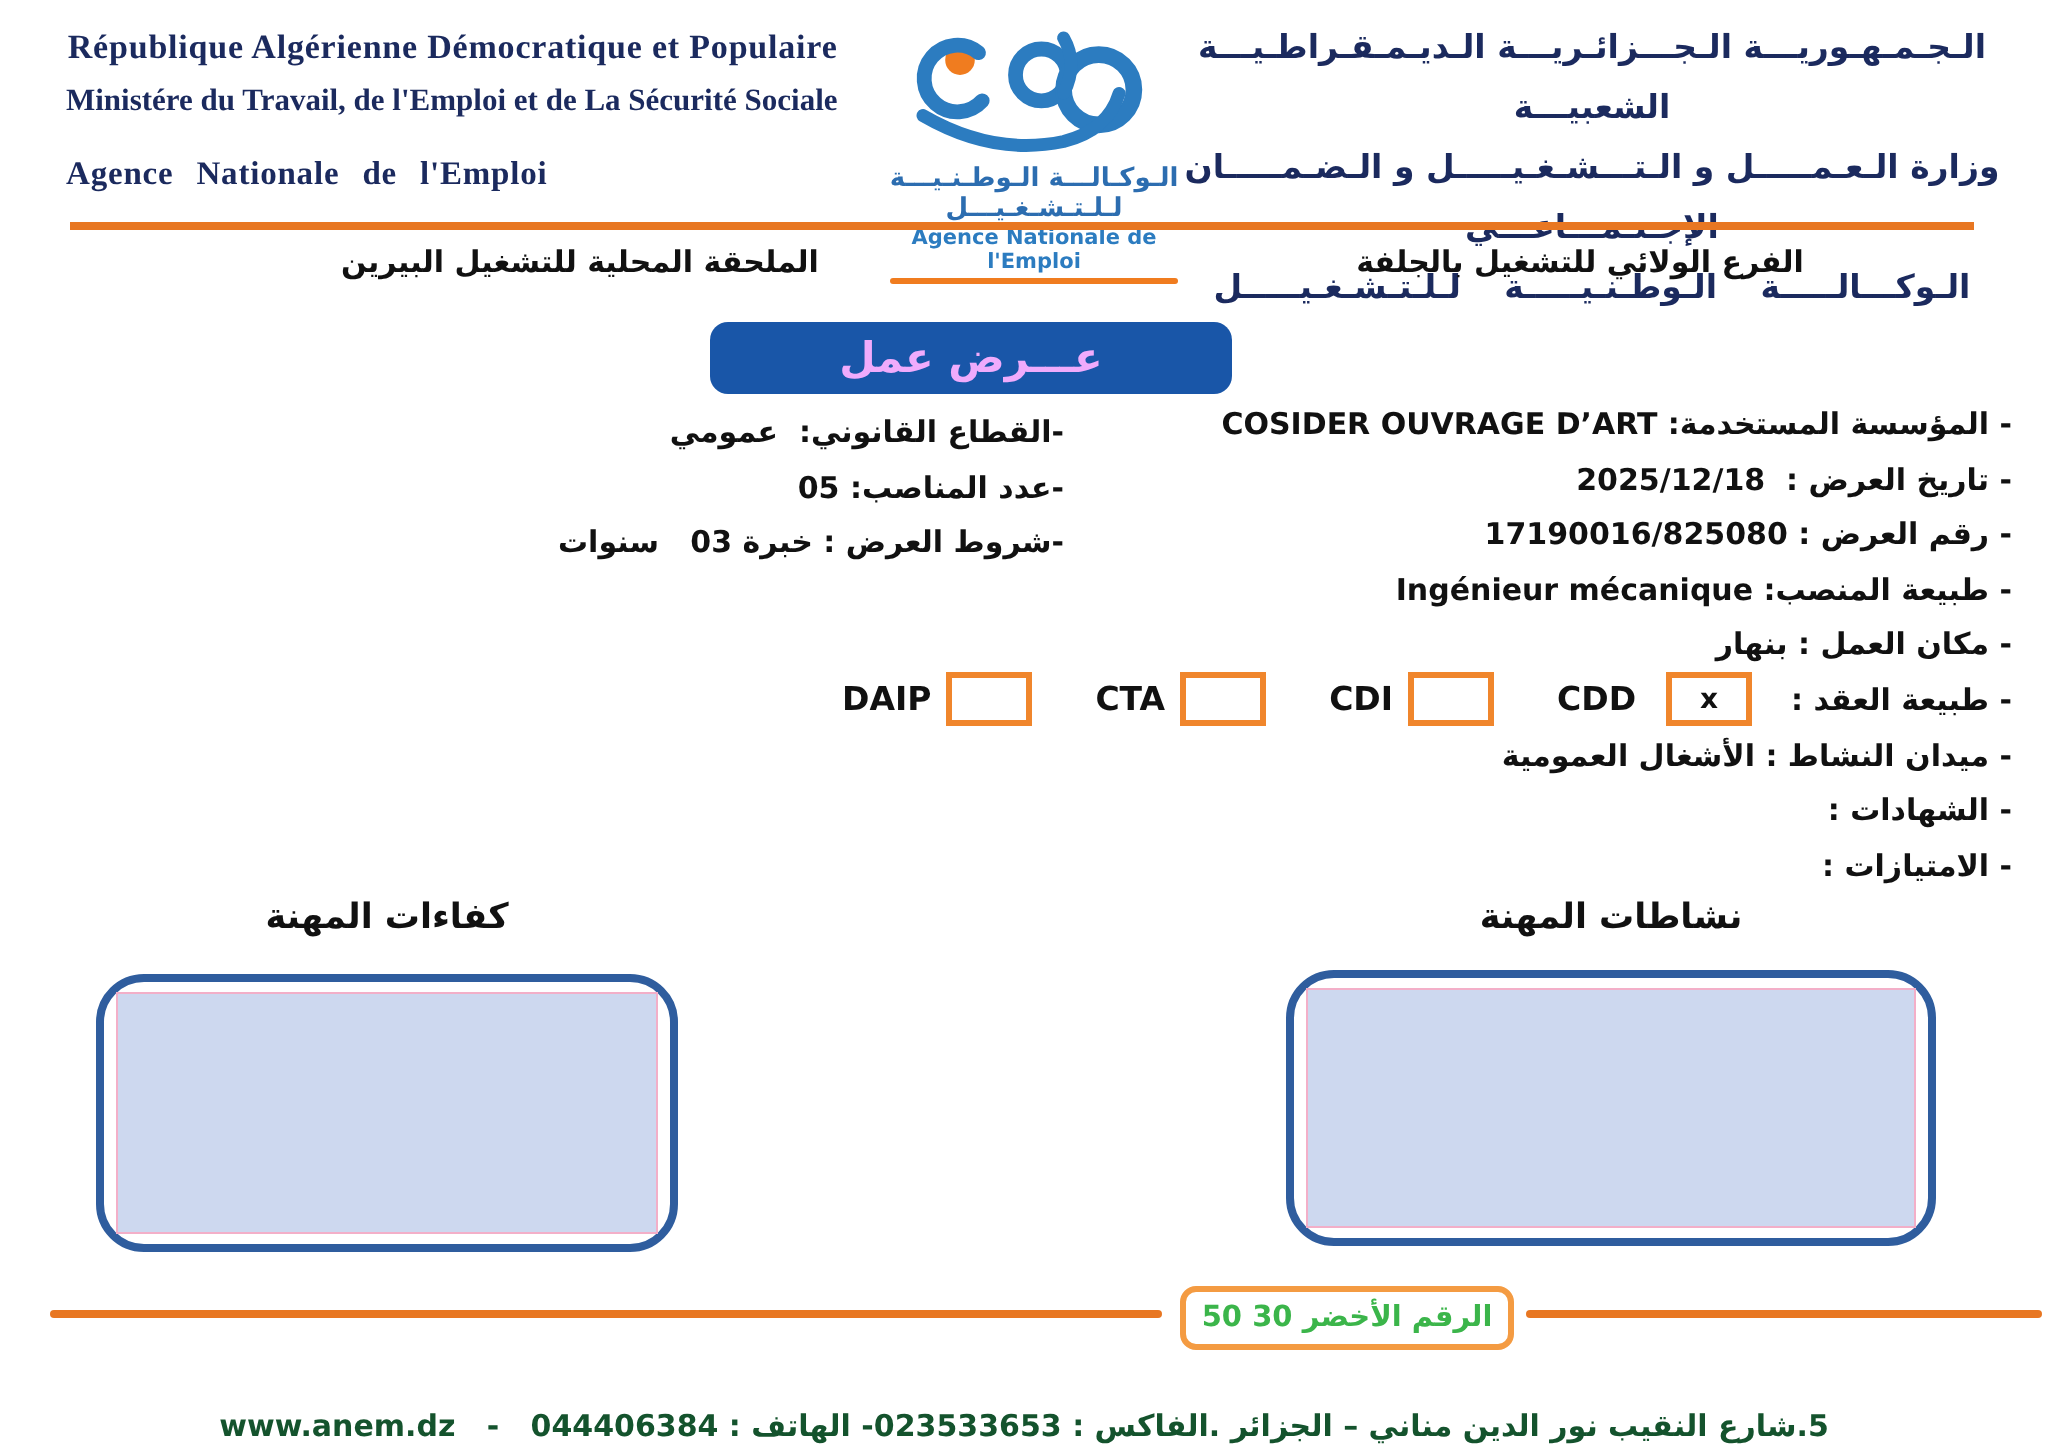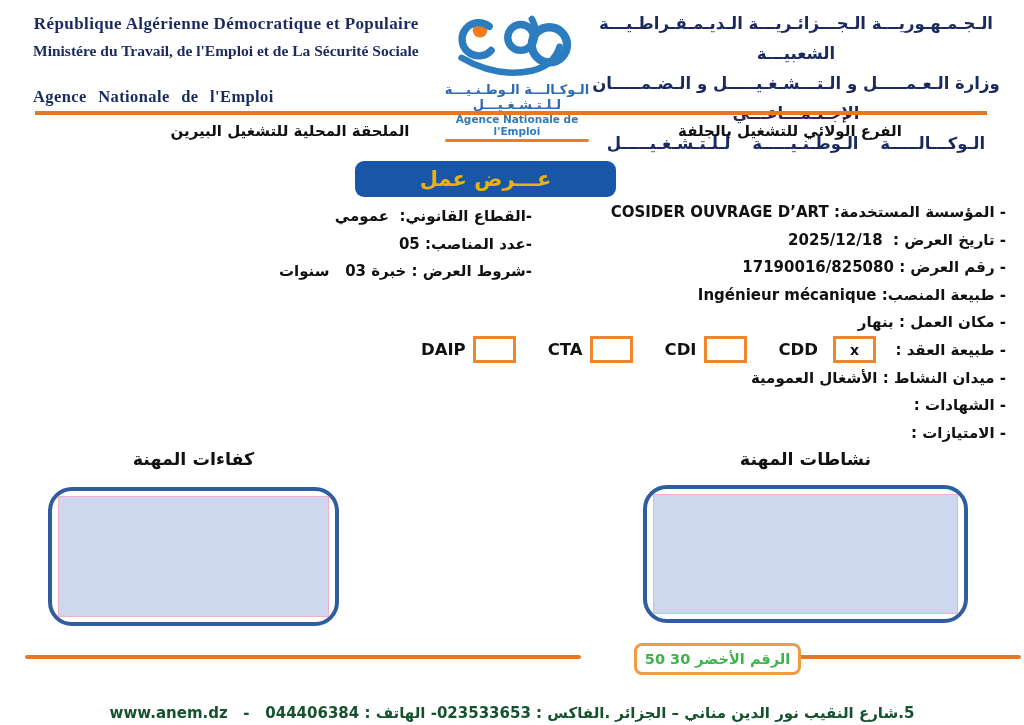--- a/index.html
+++ b/index.html
@@ -3,42 +3,42 @@
 <meta charset="utf-8">
 <style>
   html,body{margin:0;padding:0;background:#fff;}
   .page{position:relative;width:1024px;height:725px;background:#ffffff;overflow:hidden;
         font-family:"DejaVu Sans",sans-serif;color:#111;}
 
   
   .fr-header{position:absolute;left:33px;top:14px;color:#1b2a5e;
              font-family:"Liberation Serif",serif;font-weight:bold;}
   .fr1{font-size:17px;margin-bottom:8px;letter-spacing:.4px;text-align:right;}
-  .fr2{font-size:15.5px;margin-bottom:27px;}
+  .fr2{font-size:15.5px;margin-bottom:17px;}
   .fr3{font-size:16.5px;word-spacing:7px;letter-spacing:.4px;}
 
   .ar-header{position:absolute;right:16px;top:9px;width:424px;direction:rtl;text-align:center;
              color:#1b2a5e;font-weight:bold;font-size:16.5px;line-height:30px;}
   .ar3{word-spacing:16px;}
 
   .logo{position:absolute;left:437px;top:6px;width:160px;text-align:center;}
   .logo-ar{font-size:13px;font-weight:bold;color:#2c6db0;direction:rtl;letter-spacing:1px;margin-top:-2px;}
   .logo-fr{font-size:10.5px;font-weight:bold;color:#2c7cc0;margin-top:1px;}
   .logo-underline{height:3px;background:#f07c1f;margin:2px 8px 0 8px;border-radius:2px;}
 
   .divider{position:absolute;left:35px;top:111px;width:952px;height:4px;background:#e87722;}
 
   
   .branch{position:absolute;top:122px;font-weight:bold;font-size:15px;direction:rtl;text-align:center;color:#111;}
   .branch-wilaya{left:630px;width:320px;}
   .branch-local{left:135px;width:310px;}
 
   
   .banner{position:absolute;left:355px;top:161px;width:261px;height:36px;background:#1956a8;
-          border-radius:9px;color:#eab308;font-weight:bold;font-size:21px;line-height:36px;
+          border-radius:9px;color:#f0abfc;font-weight:bold;font-size:21px;line-height:36px;
           text-align:center;direction:rtl;letter-spacing:1px;}
 
   
   .col-right{position:absolute;right:18px;top:199px;direction:rtl;text-align:right;
              font-weight:bold;font-size:15px;}
   .col-right .dline{height:27.6px;line-height:27.6px;white-space:pre;}
   .col-left{position:absolute;right:492px;top:203px;direction:rtl;text-align:right;
             font-weight:bold;font-size:15px;}
   .col-left .dline{height:27.6px;line-height:27.6px;white-space:pre;}
 
@@ -58,21 +58,21 @@
   .box-acts{left:643px;top:485px;width:317px;height:130px;}
   .bigbox .inner{position:absolute;left:6px;right:6px;top:5px;bottom:5px;
                  border:1px solid #f3afc8;background:#cdd8ef;}
 
   
   .oline{position:absolute;top:655px;height:4px;background:#e87722;border-radius:2px;}
   .oline-left{left:25px;width:556px;}
   .oline-right{left:763px;width:258px;}
   .green-box{position:absolute;left:590px;top:643px;width:161px;height:26px;background:#fff;
              border:3px solid #f49b42;border-radius:8px;display:flex;align-items:center;
-             justify-content:center;direction:rtl;font-weight:bold;font-size:14.5px;color:#3bb54a;margin-left:44px;}
+             justify-content:center;direction:rtl;font-weight:bold;font-size:14.5px;color:#3bb54a;}
   .footer{position:absolute;left:80px;top:704px;width:864px;text-align:center;direction:rtl;
           font-weight:bold;font-size:15px;color:#14532d;white-space:pre;}
 </style>
 </head>
 <body>
 
 <div class="page">
 
   <div class="fr-header">
     <div class="fr1">République Algérienne Démocratique et Populaire</div>

